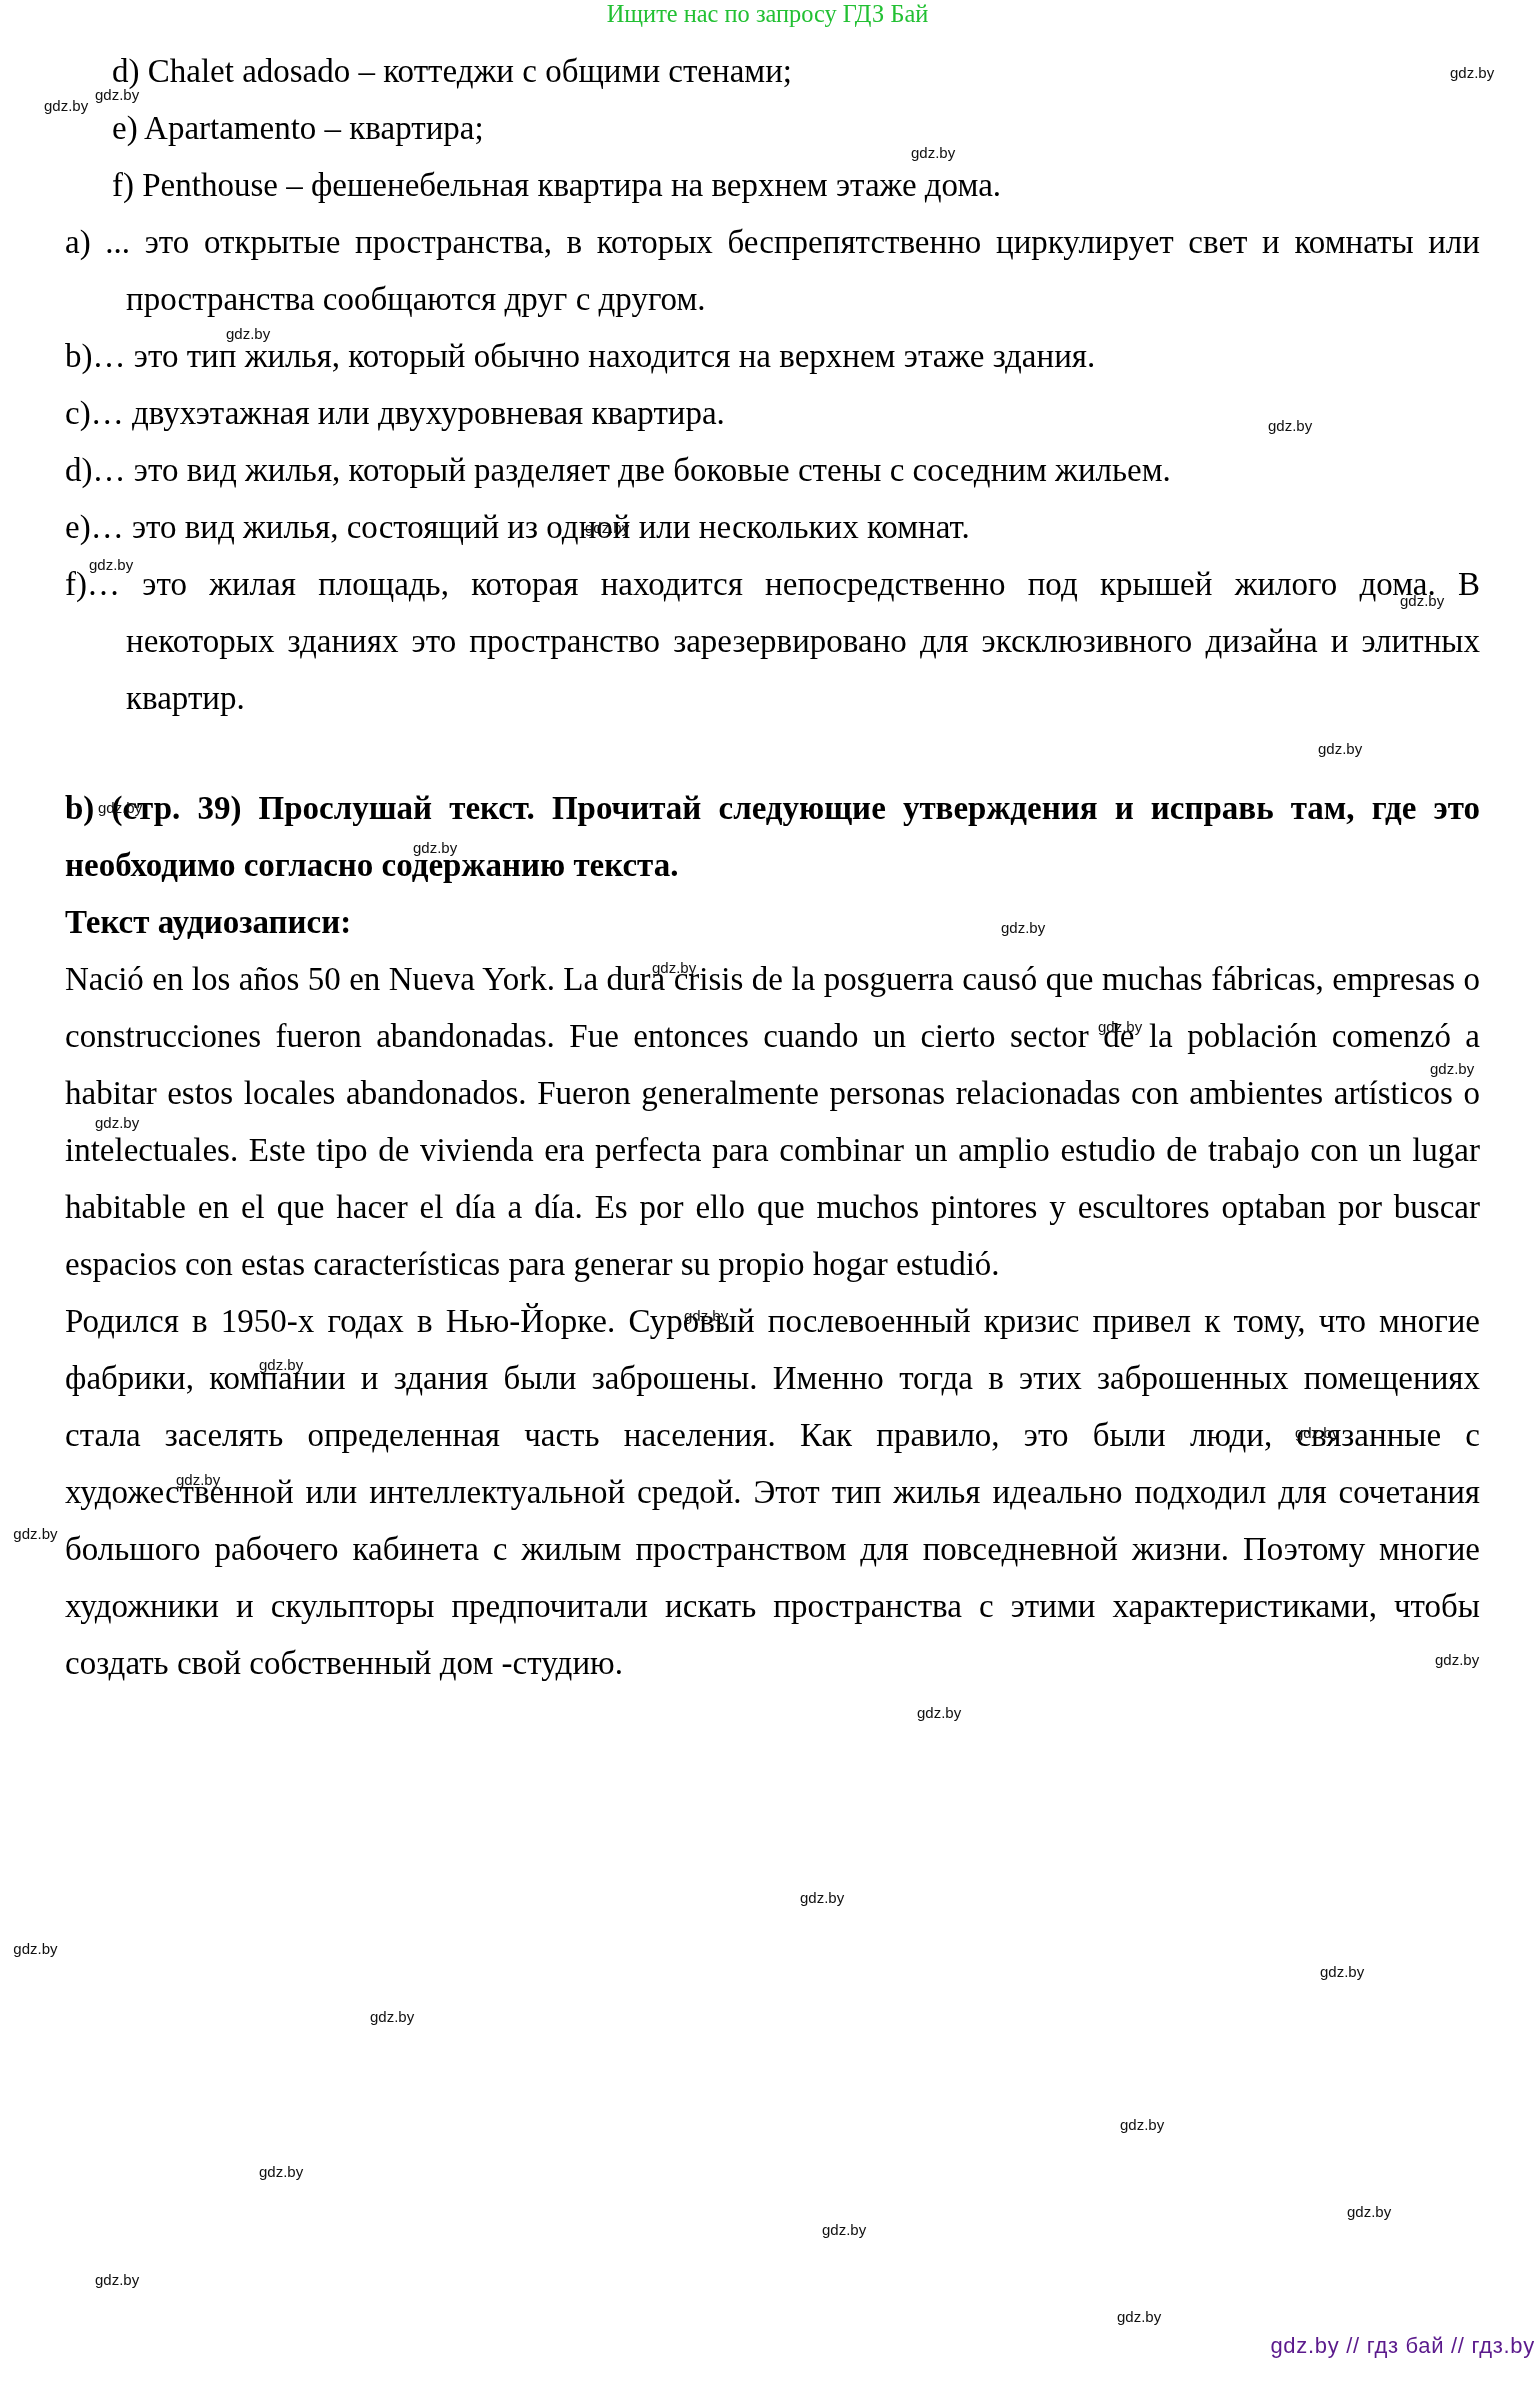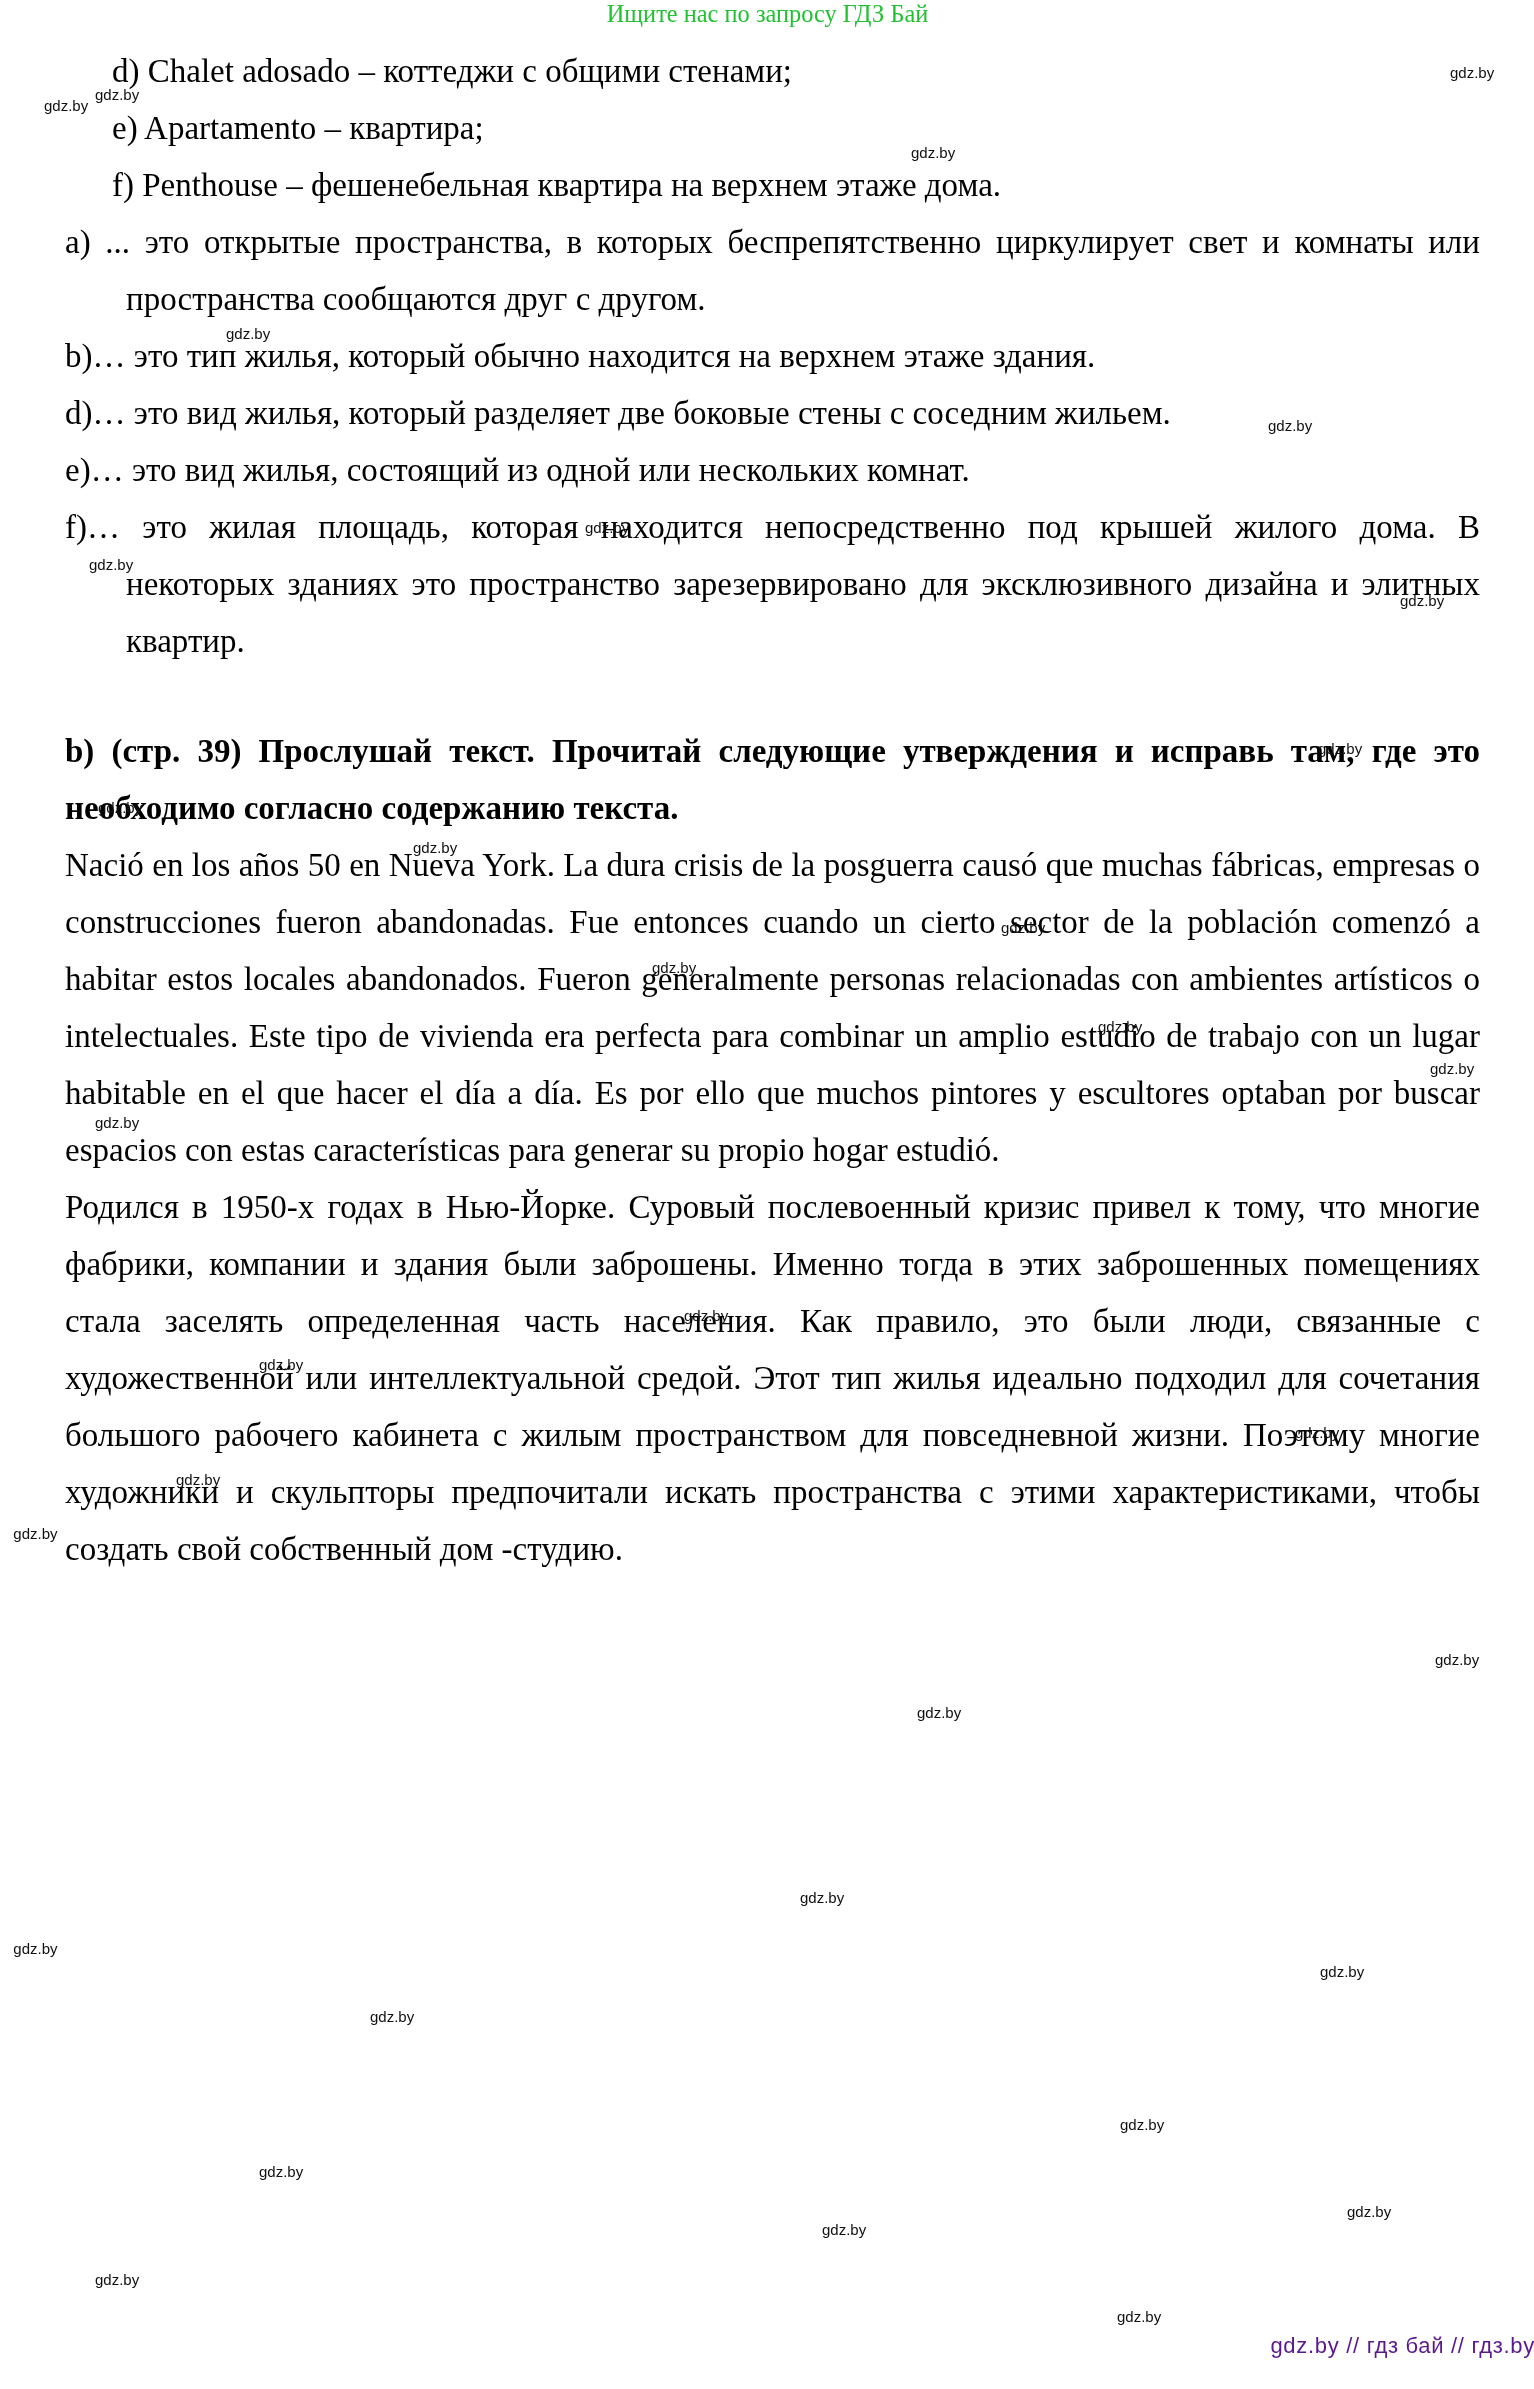--- a/index.html
+++ b/index.html
@@ -100,29 +100,31 @@
 
   <div class="item-list">
     <p class="para nojust" style="padding-left:47px;">d)  Chalet adosado – коттеджи с общими стенами;</p>
     <p class="para nojust" style="padding-left:47px;">e)  Apartamento – квартира;</p>
     <p class="para nojust" style="padding-left:47px;">f)  Penthouse – фешенебельная квартира на верхнем этаже дома.</p>
   </div>
 
   <div class="item-list">
     <p class="para lettered">a) ... это открытые пространства, в которых беспрепятственно циркулирует свет и комнаты или пространства сообщаются друг с другом.</p>
     <p class="para lettered nojust">b)… это тип жилья, который обычно находится на верхнем этаже здания.</p>
+    <p class="para lettered nojust">c)… двухэтажная или двухуровневая квартира.</p>
     <p class="para lettered">d)… это вид жилья, который разделяет две боковые стены с соседним жильем.</p>
     <p class="para lettered nojust">e)… это вид жилья, состоящий из одной или нескольких комнат.</p>
     <p class="para lettered">f)… это жилая площадь,  которая находится непосредственно под крышей жилого дома. В некоторых зданиях это пространство зарезервировано для эксклюзивного дизайна и элитных квартир.</p>
   </div>
 
   <div class="spacer-lg"></div>
 
   <p class="para bold">b) (стр. 39) Прослушай текст. Прочитай следующие утверждения и исправь там, где это необходимо согласно содержанию текста.</p>
 
+  <p class="para bold nojust">Текст аудиозаписи:</p>
 
   <p class="para">Nació en los años 50 en Nueva York. La dura crisis de la posguerra causó que muchas fábricas, empresas o construcciones fueron abandonadas. Fue entonces cuando un cierto sector de la población comenzó a habitar estos locales abandonados. Fueron generalmente personas relacionadas con ambientes artísticos o intelectuales. Este tipo de vivienda era perfecta para combinar un amplio estudio de trabajo con un lugar habitable en el que hacer el día a día. Es por ello que muchos pintores y escultores optaban por buscar espacios con estas características para generar su propio hogar estudió.</p>
 
   <p class="para">Родился в 1950-х годах в Нью-Йорке. Суровый послевоенный кризис привел к тому, что многие фабрики, компании и здания были заброшены. Именно тогда в этих заброшенных помещениях стала заселять определенная часть населения. Как правило, это были люди, связанные с художественной или интеллектуальной средой. Этот тип жилья идеально подходил для сочетания большого рабочего кабинета с жилым пространством для повседневной жизни. Поэтому многие художники и скульпторы предпочитали искать пространства с этими характеристиками, чтобы создать свой собственный дом -студию.</p>
 
   <div class="spacer-lg"></div>
 
 
 </div>
 

